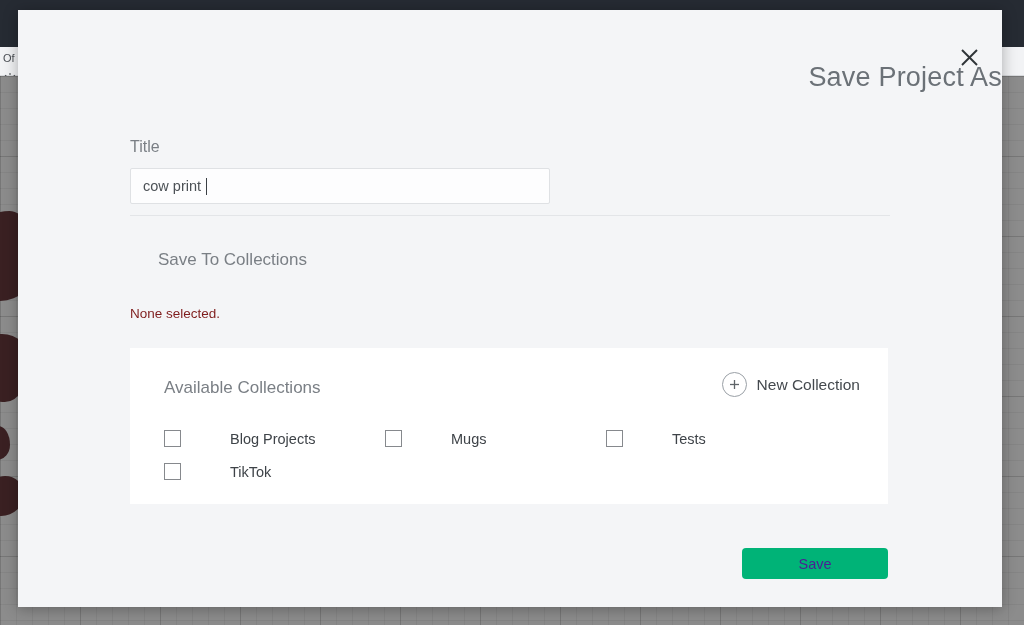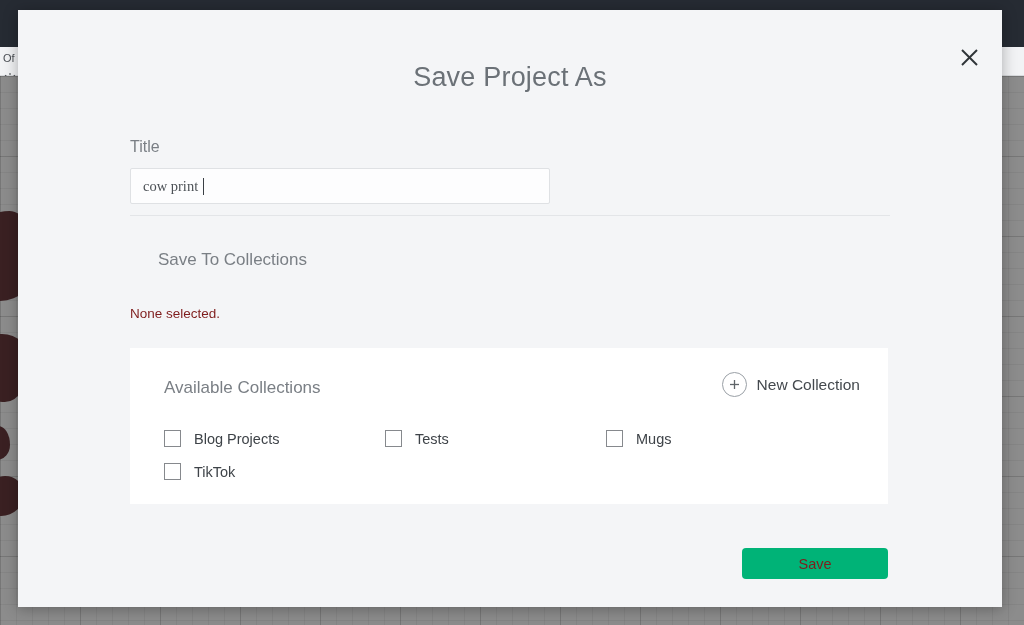--- a/index.html
+++ b/index.html
@@ -78,21 +78,21 @@
   }
   #modal-close-button {
     position: absolute; right: 14px; top: 28px;
     width: 38px; height: 38px;
     display: flex; align-items: center; justify-content: center;
     cursor: pointer;
     color: #2f3438;
   }
   #modal-title {
     position: absolute; top: 52px; left: 0; width: 984px;
-    text-align: center;
+    text-align: right;
     font-size: 27px; font-weight: 400;
     color: #6b7177;
     letter-spacing: 0.2px;
   }
 
   
   #title-field-group {
     position: absolute; left: 112px; top: 100px; width: 440px;
   }
   #title-field-label {
@@ -102,21 +102,20 @@
   }
   #title-input-wrap {
     position: relative;
     width: 420px; height: 36px;
     background: #fdfdfe;
     border: 1px solid #dfe1e4;
     border-radius: 2px;
     display: flex; align-items: center;
     padding: 0 12px;
     cursor: text;
-    font-family: Liberation Serif, serif;
   }
   #title-input-value {
     font-size: 14.5px; color: #4c5156;
     white-space: pre;
   }
   #title-input-caret {
     display: inline-block;
     width: 1px; height: 17px;
     background: #3a3f44;
     margin-left: 5px;
@@ -175,30 +174,30 @@
     display: flex; align-items: center; gap: 13px;
     cursor: pointer;
   }
   .collection-checkbox {
     width: 17px; height: 17px;
     border: 1.5px solid #86898d;
     background: #ffffff;
     flex: 0 0 auto;
   }
   .collection-label {
-    font-size: 14.5px; color: #3e4348;
+    font-size: 14.5px; color: #3e4348; margin-left: 36px;
   }
 
   
   #save-button {
     position: absolute; left: 724px; top: 538px;
     width: 146px; height: 31px;
     background: #00b377;
     border: none; border-radius: 4px;
-    color: #7f1d1d; font-size: 14.5px;
+    color: #4c1d95; font-size: 14.5px;
     font-family: "Liberation Sans", sans-serif;
     cursor: pointer;
   }
 </style>
 </head>
 <body>
 
 <div id="app-background">
 
   <div id="app-topbar"></div>
@@ -268,25 +267,25 @@
       <span id="new-collection-label">New Collection</span>
     </div>
 
     <div id="collections-checkbox-grid">
       <div class="collection-item">
         <span class="collection-checkbox"></span>
         <span class="collection-label">Blog Projects</span>
       </div>
       <div class="collection-item">
         <span class="collection-checkbox"></span>
+        <span class="collection-label">Mugs</span>
+      </div>
+      <div class="collection-item">
+        <span class="collection-checkbox"></span>
         <span class="collection-label">Tests</span>
-      </div>
-      <div class="collection-item">
-        <span class="collection-checkbox"></span>
-        <span class="collection-label">Mugs</span>
       </div>
       <div class="collection-item">
         <span class="collection-checkbox"></span>
         <span class="collection-label">TikTok</span>
       </div>
     </div>
   </div>
 
   <button id="save-button">Save</button>
 </div>

